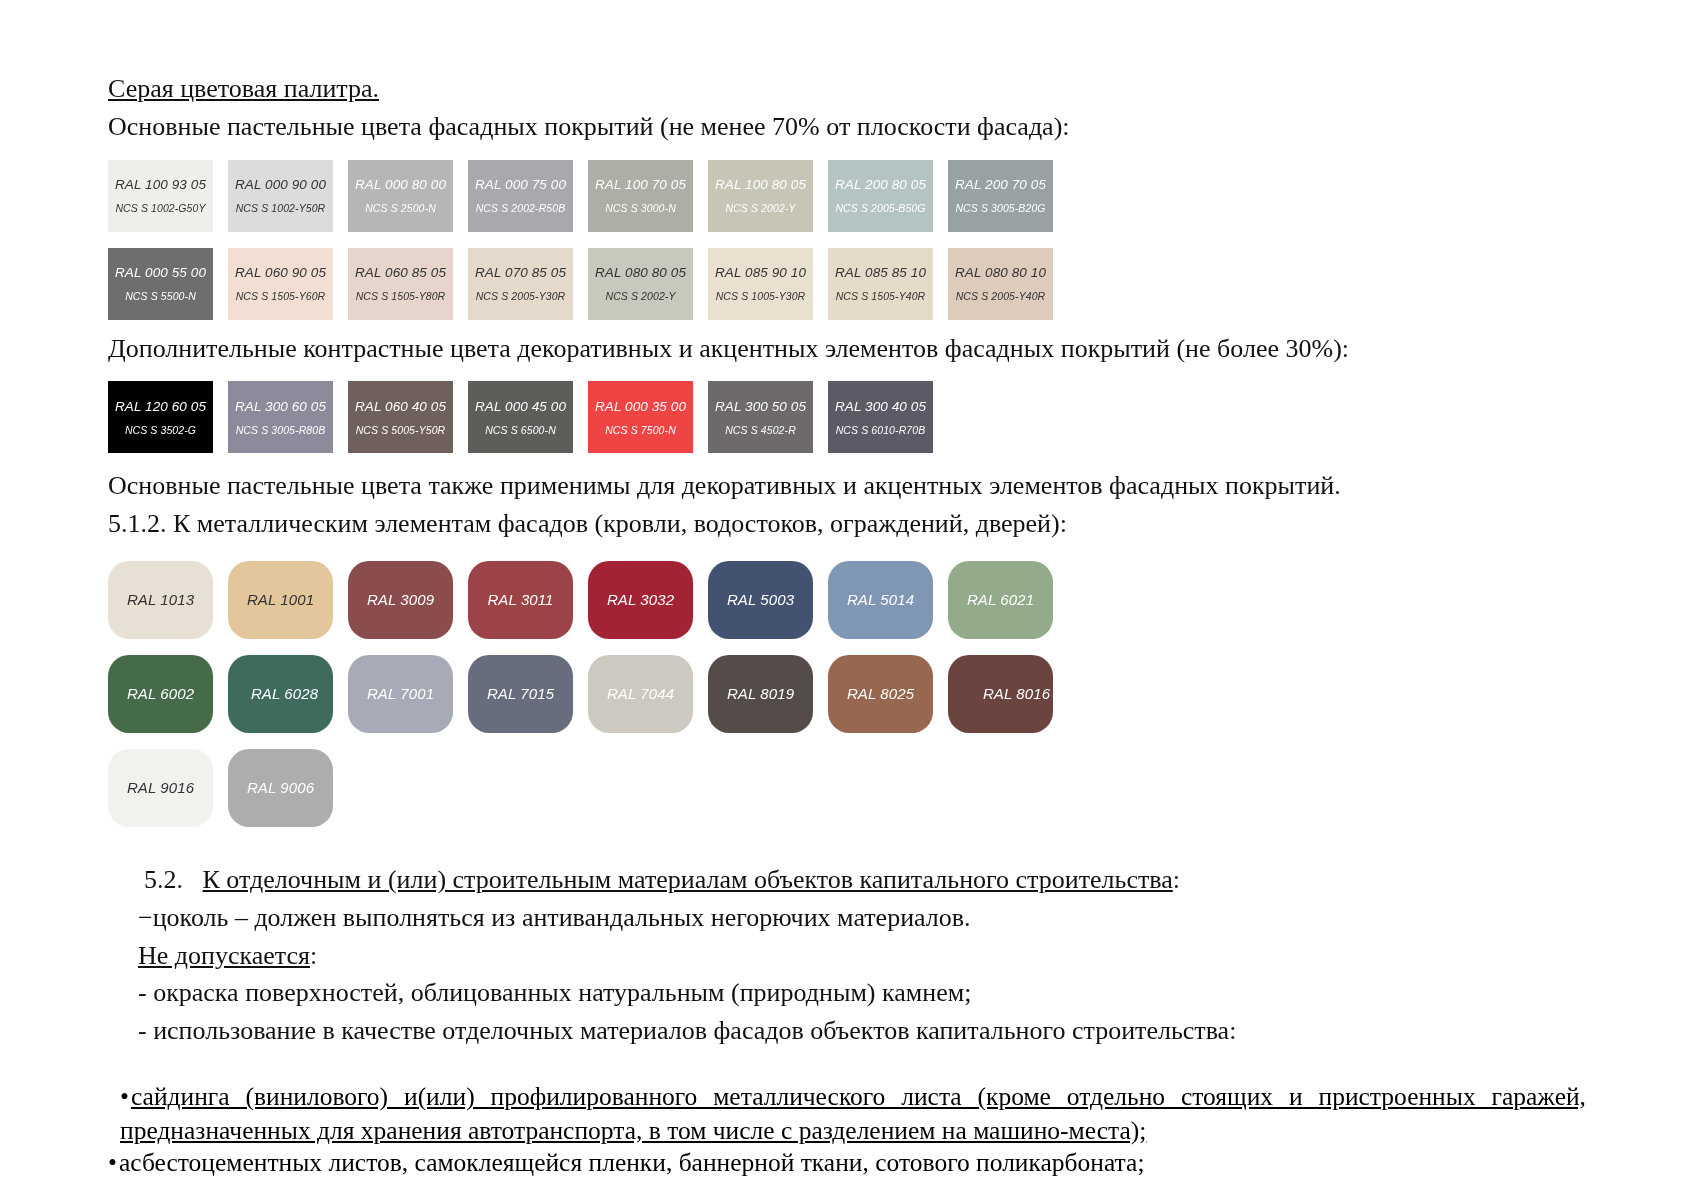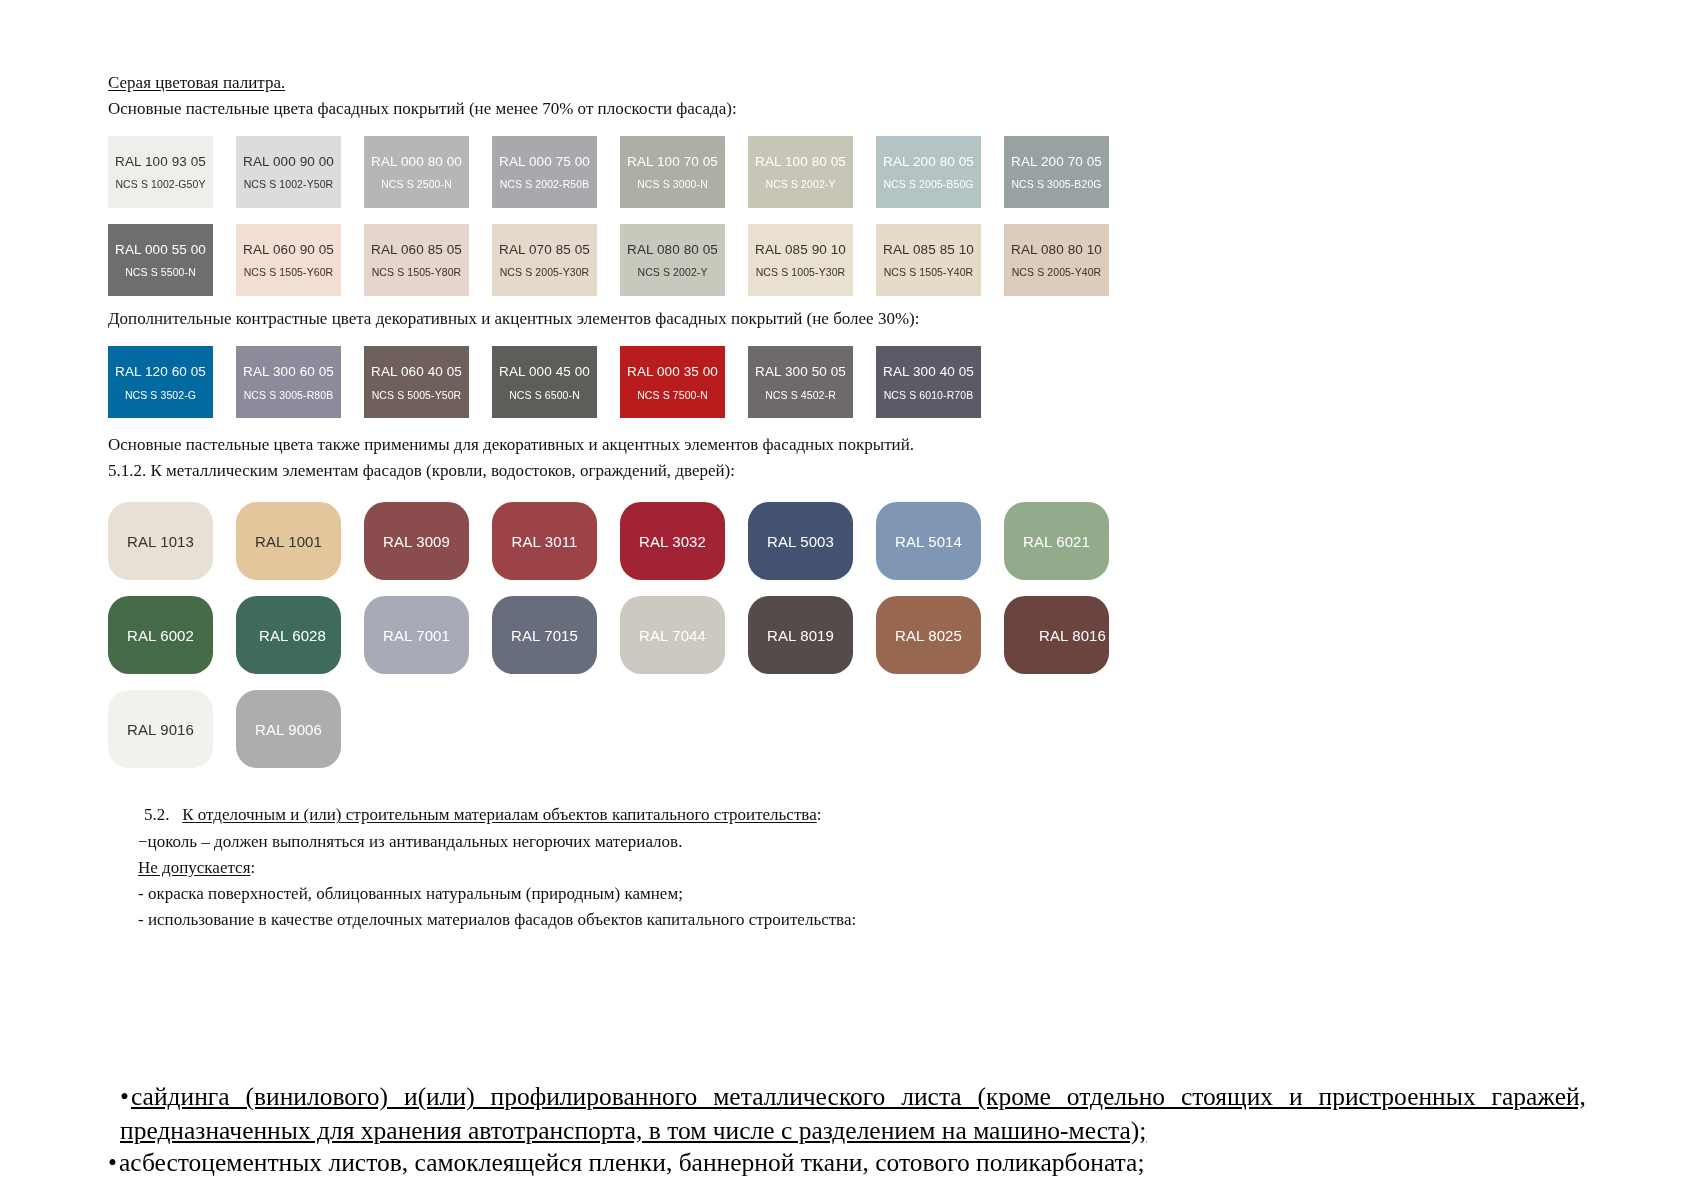--- a/index.html
+++ b/index.html
@@ -25,21 +25,21 @@
   .content {
     position: absolute;
     left: 108px;
     top: 72px;
     width: 1480px;
   }
 
   
   .para {
     font-family: "Liberation Serif", "DejaVu Serif", serif;
-    font-size: 17px;
+    font-size: 26px;
     line-height: 1.30;
     color: #111;
     margin: 0 0 4px 0;
     white-space: nowrap;
   }
   .para.indent {
     padding-left: 36px;
   }
   .para.indent-sm {
     padding-left: 30px;
@@ -64,22 +64,23 @@
     white-space: normal;
   }
   .bullet-dot {
     display: inline-block;
     margin-right: 2px;
   }
 
   
   .swatch-row {
     display: flex;
-    gap: 8px;
+    gap: 0px;
     margin: 0;
+    font-style: italic;
   }
   .swatch-slot {
     width: 120px;
     display: flex;
     justify-content: flex-start;
   }
   .swatch {
     box-sizing: border-box;
     width: 105px;
     height: 72px;
@@ -242,21 +243,21 @@
 
     <div class="spacer-12"></div>
 
     <p class="para">Дополнительные контрастные цвета декоративных и акцентных элементов фасадных покрытий (не более 30%):</p>
 
     <div class="spacer-12"></div>
 
     <div class="grid-block">
       <div class="swatch-row pal-row">
         <div class="swatch-slot">
-          <div class="swatch" style="background-color: #0369a1; color: rgb(255, 255, 255);">
+          <div class="swatch" style="background-color: #000000; color: rgb(255, 255, 255);">
             <span class="ral">RAL 120 60 05</span>
             <span class="ncs">NCS S 3502-G</span>
           </div>
         </div>
         <div class="swatch-slot">
           <div class="swatch" style="background-color: rgb(139, 139, 155); color: rgb(255, 255, 255);">
             <span class="ral">RAL 300 60 05</span>
             <span class="ncs">NCS S 3005-R80B</span>
           </div>
         </div>
@@ -266,21 +267,21 @@
             <span class="ncs">NCS S 5005-Y50R</span>
           </div>
         </div>
         <div class="swatch-slot">
           <div class="swatch" style="background-color: rgb(93, 93, 90); color: rgb(255, 255, 255);">
             <span class="ral">RAL 000 45 00</span>
             <span class="ncs">NCS S 6500-N</span>
           </div>
         </div>
         <div class="swatch-slot">
-          <div class="swatch" style="background-color: #b91c1c; color: rgb(255, 255, 255);">
+          <div class="swatch" style="background-color: #ef4444; color: rgb(255, 255, 255);">
             <span class="ral">RAL 000 35 00</span>
             <span class="ncs">NCS S 7500-N</span>
           </div>
         </div>
         <div class="swatch-slot">
           <div class="swatch" style="background-color: rgb(110, 106, 107); color: rgb(255, 255, 255);">
             <span class="ral">RAL 300 50 05</span>
             <span class="ncs">NCS S 4502-R</span>
           </div>
         </div>

